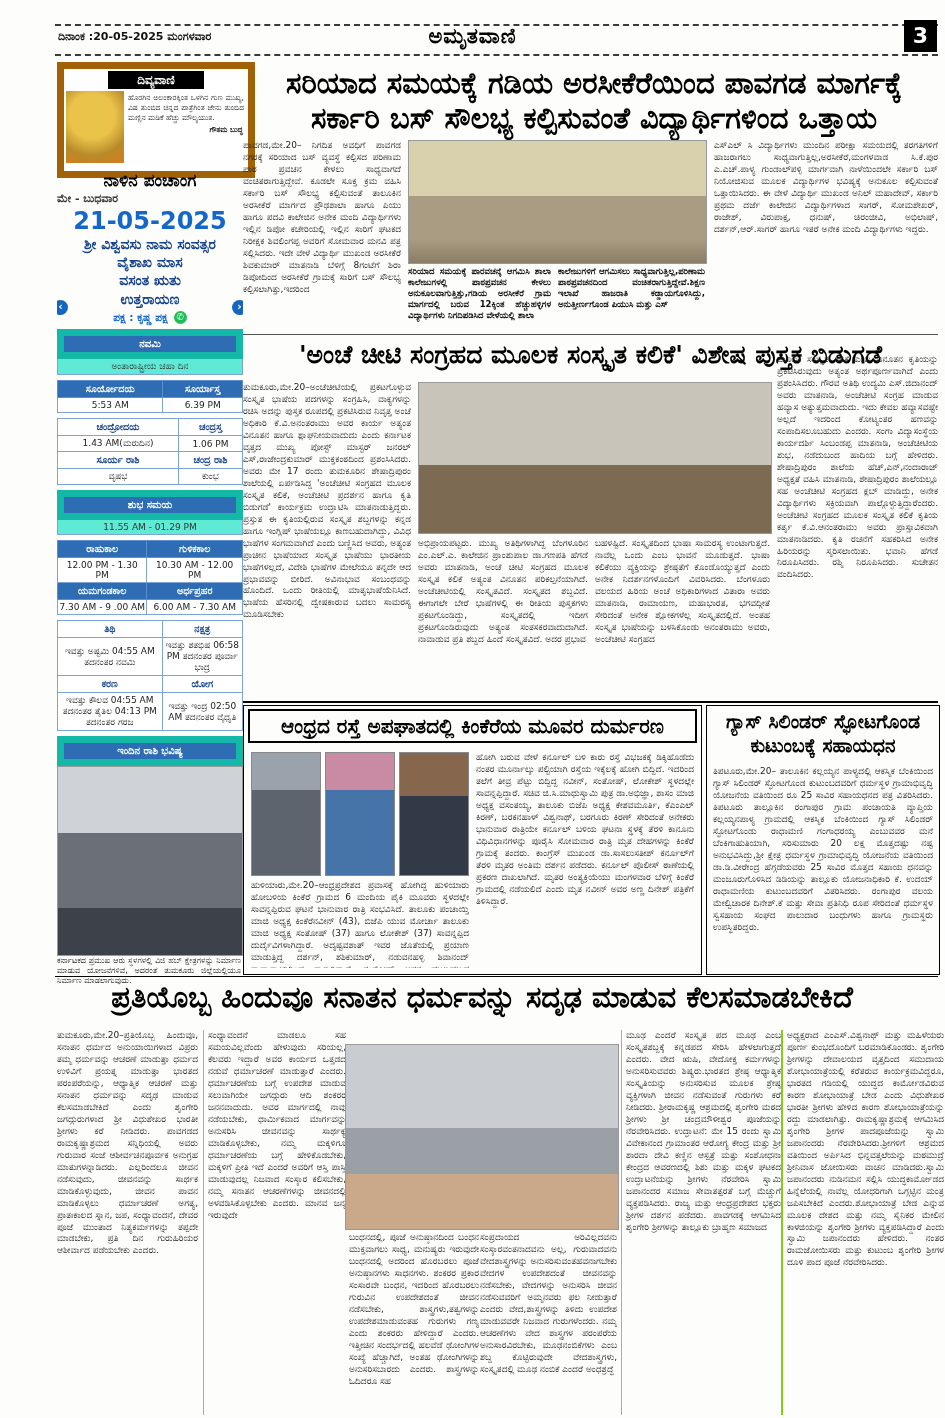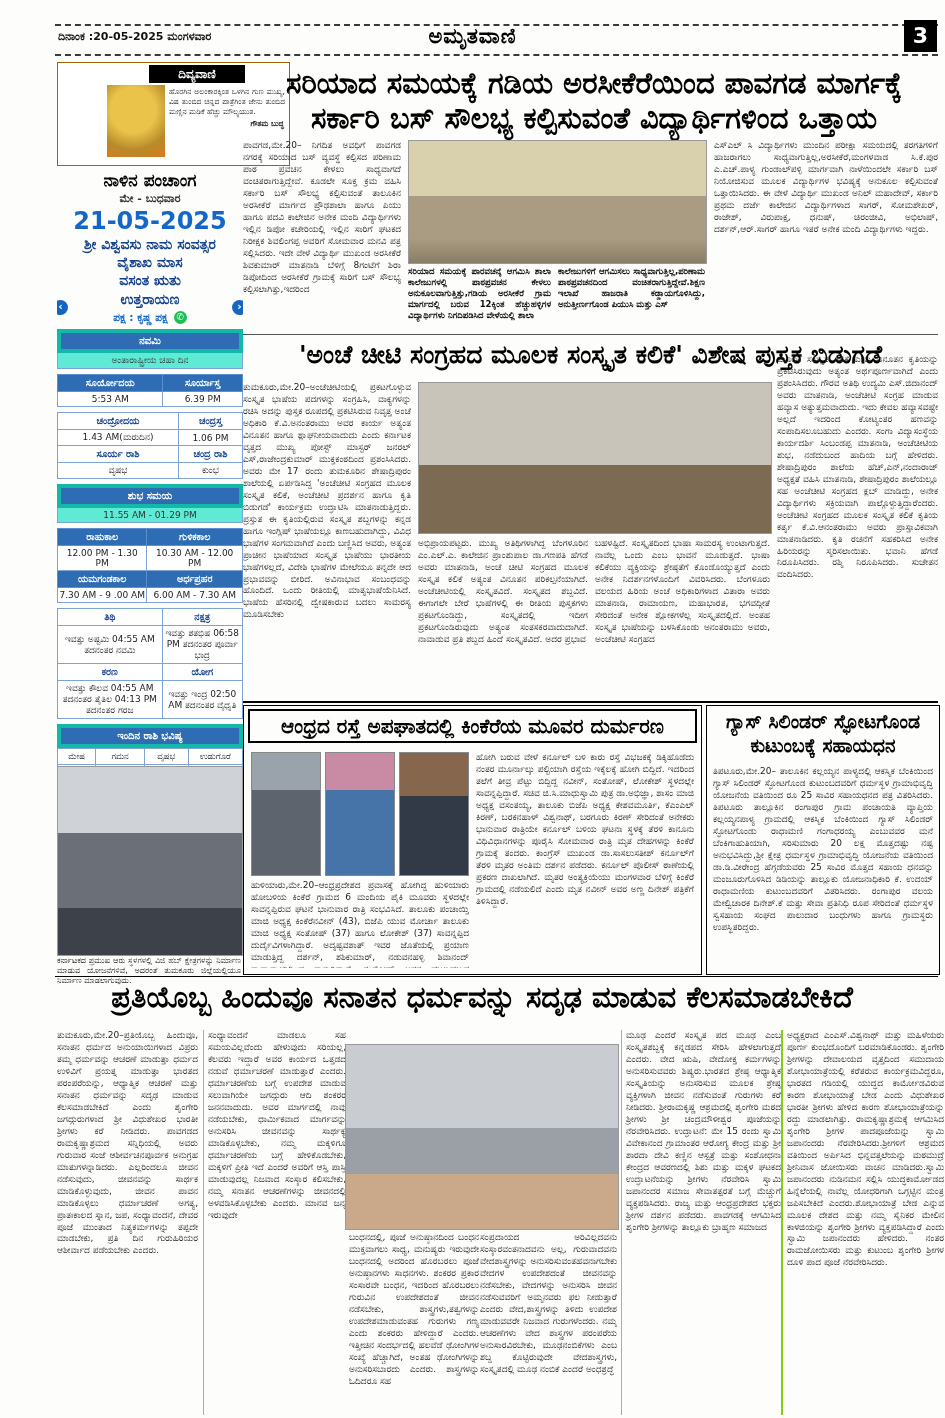--- a/index.html
+++ b/index.html
@@ -7,40 +7,40 @@
        font-family:"DejaVu Sans","Liberation Sans",sans-serif;color:#1a1a1a;}
   .abs{position:absolute;}
   
   .hdr-rule{position:absolute;left:55px;right:7px;border-top:2px dashed #3a3a3a;height:0;}
   .hdr-date{position:absolute;left:58px;top:30px;font-size:11px;font-weight:bold;color:#111;}
   .hdr-title{position:absolute;left:0;right:0;top:24px;text-align:center;font-size:21px;font-weight:900;color:#000;letter-spacing:1px;}
   .hdr-page{position:absolute;right:8px;top:20px;width:33px;height:32px;background:#000;color:#fff;
             font-size:22px;font-weight:900;text-align:center;line-height:32px;}
   
   .sb{position:absolute;left:57px;top:62px;width:186px;}
-  .divya{position:absolute;left:0;top:0;width:184px;height:102px;border:1px solid #a16207;background:#fff;overflow:hidden;padding-left:47px;}
+  .divya{position:absolute;left:0;top:0;width:184px;height:102px;border:7px solid #a16207;background:#fff;overflow:hidden;}
   .divya-title{width:96px;margin:2px auto 2px auto;background:#000;color:#fff;text-align:center;
                font-size:12px;font-weight:bold;padding:2px 0;}
   .divya-row{display:flex;}
   .buddha{width:58px;height:72px;margin-left:2px;flex:0 0 auto;
           background:radial-gradient(circle at 45% 35%, #e9c34a 0 40%, #b88a2a 70%, #d97b1e 100%);}
   .divya-quote{font-size:7.5px;line-height:1.35;padding:2px 4px;text-align:justify;color:#222;}
   .divya-author{text-align:right;font-size:7.5px;font-weight:bold;padding-right:5px;color:#222;}
   .pan{position:absolute;left:0;top:106px;width:186px;height:654px;overflow:hidden;}
   .pan-title{text-align:center;font-size:17px;font-weight:900;color:#000;margin-top:2px;}
-  .pan-sub{text-align:center;font-size:11px;font-weight:bold;color:#333;margin-top:2px;}
+  .pan-sub{text-align:left;font-size:11px;font-weight:bold;color:#333;margin-top:2px;}
   .pan-date{text-align:center;font-size:24px;font-weight:900;color:#1467c8;margin-top:2px;}
   .pan-line{text-align:center;font-size:14px;font-weight:bold;color:#14418c;line-height:1.3;}
   .pan-paksha{text-align:center;font-size:10.5px;font-weight:bold;color:#1467c8;margin-top:3px;}
   .wa{display:inline-block;width:13px;height:13px;border-radius:50%;background:#1ebe57;color:#fff;
       font-size:9px;line-height:13px;text-align:center;vertical-align:middle;margin-left:6px;}
   .nav-arrow{position:absolute;width:15px;height:15px;border-radius:50%;background:#1666c0;color:#fff;
              font-size:11px;font-weight:bold;text-align:center;line-height:14px;top:132px;}
   .band{background:#2e6db4;color:#fff;text-align:center;font-size:10px;font-weight:bold;
-        padding:2px 0;border:4px solid #14b8a6;margin-top:5px;}
+        padding:2px 0;border:7px solid #14b8a6;margin-top:5px;}
   .note{border:1px solid #7ea4d6;border-top:none;text-align:center;font-size:9px;color:#333;padding:2px 0;background:#5eead4;}
   table.ptab{width:100%;border-collapse:collapse;margin-top:5px;}
   table.ptab.nom{margin-top:0;}
   .ptab th{background:#2e6db4;color:#fff;font-size:9.5px;padding:2px 1px;border:1px solid #5b8fd0;font-weight:bold;}
   .ptab td{border:1px solid #7ea4d6;font-size:9px;text-align:center;padding:2px 1px;background:#fff;color:#222;}
   .ptab td.lbl{color:#14418c;font-weight:bold;font-size:9.5px;}
   .rtab td{font-size:8.5px;padding:2px 1px;}
   .sb-photo{position:absolute;left:0;top:704px;width:184px;height:188px;border:1px solid #888;
         background:linear-gradient(180deg,#cfd3d8 0 35%,#6a6f78 35% 75%,#3d4149 75% 100%);}
   .sb-cap{position:absolute;left:0;top:894px;width:184px;font-size:8px;line-height:1.25;text-align:justify;color:#222;}

